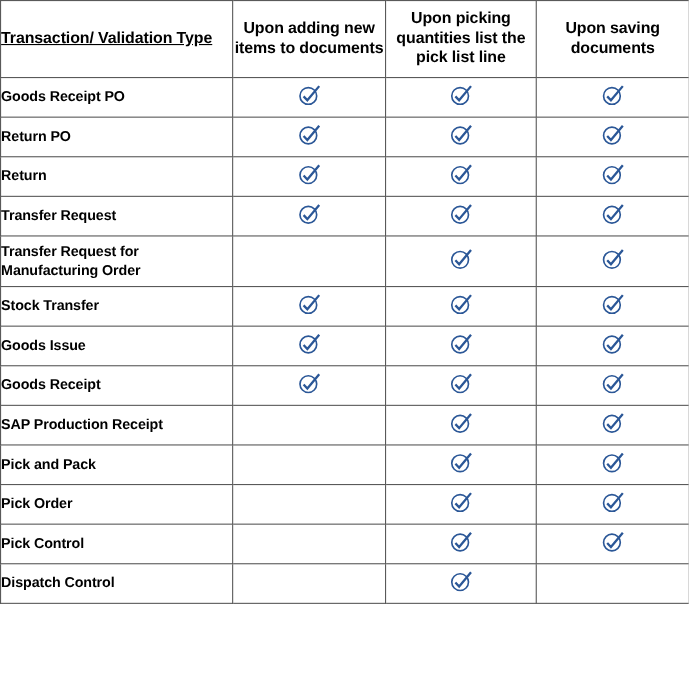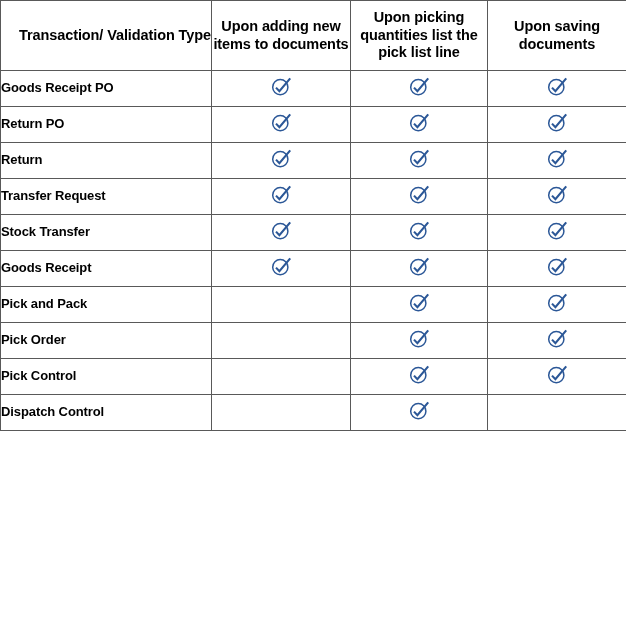--- a/index.html
+++ b/index.html
@@ -37,22 +37,23 @@
   
   thead th {
     height: 69px;
     background: #ffffff;
     font-weight: bold;
     font-size: 14.5px;
     line-height: 1.22;
     letter-spacing: -0.1px;
   }
   th.head-label {
-    text-align: right;
+    text-align: left;
     padding: 0 10px;
+    text-decoration: underline;
   }
   th.head-check {
     text-align: center;
     padding: 0 8px;
   }
 
   
   tbody tr { height: 36px; }
   tbody tr.tall { height: 46px; }
 
@@ -177,20 +178,36 @@
               <path d="M5.0 10.6 L8.4 14.2 L19.2 1.3" fill="none" stroke="#2B5797" stroke-width="2.1" stroke-linecap="butt" stroke-linejoin="miter"></path>
             </svg>
           </span></td>
         <td class="cell-check"><span class="check-wrap">
             <svg class="check-icon" width="21" height="19" viewBox="0 0 21 19">
               <circle cx="9.3" cy="10.2" r="7.6" fill="none" stroke="#2B5797" stroke-width="1.5"></circle>
               <path d="M5.0 10.6 L8.4 14.2 L19.2 1.3" fill="none" stroke="#2B5797" stroke-width="2.1" stroke-linecap="butt" stroke-linejoin="miter"></path>
             </svg>
           </span></td>
       </tr>
+      <tr class="tall">
+        <td class="row-label">Transfer Request for Manufacturing Order</td>
+        <td class="cell-check"><span class="check-wrap empty"></span></td>
+        <td class="cell-check"><span class="check-wrap">
+            <svg class="check-icon" width="21" height="19" viewBox="0 0 21 19">
+              <circle cx="9.3" cy="10.2" r="7.6" fill="none" stroke="#2B5797" stroke-width="1.5"></circle>
+              <path d="M5.0 10.6 L8.4 14.2 L19.2 1.3" fill="none" stroke="#2B5797" stroke-width="2.1" stroke-linecap="butt" stroke-linejoin="miter"></path>
+            </svg>
+          </span></td>
+        <td class="cell-check"><span class="check-wrap">
+            <svg class="check-icon" width="21" height="19" viewBox="0 0 21 19">
+              <circle cx="9.3" cy="10.2" r="7.6" fill="none" stroke="#2B5797" stroke-width="1.5"></circle>
+              <path d="M5.0 10.6 L8.4 14.2 L19.2 1.3" fill="none" stroke="#2B5797" stroke-width="2.1" stroke-linecap="butt" stroke-linejoin="miter"></path>
+            </svg>
+          </span></td>
+      </tr>
       <tr>
         <td class="row-label">Stock Transfer</td>
         <td class="cell-check"><span class="check-wrap">
             <svg class="check-icon" width="21" height="19" viewBox="0 0 21 19">
               <circle cx="9.3" cy="10.2" r="7.6" fill="none" stroke="#2B5797" stroke-width="1.5"></circle>
               <path d="M5.0 10.6 L8.4 14.2 L19.2 1.3" fill="none" stroke="#2B5797" stroke-width="2.1" stroke-linecap="butt" stroke-linejoin="miter"></path>
             </svg>
           </span></td>
         <td class="cell-check"><span class="check-wrap">
             <svg class="check-icon" width="21" height="19" viewBox="0 0 21 19">
@@ -199,27 +216,64 @@
             </svg>
           </span></td>
         <td class="cell-check"><span class="check-wrap">
             <svg class="check-icon" width="21" height="19" viewBox="0 0 21 19">
               <circle cx="9.3" cy="10.2" r="7.6" fill="none" stroke="#2B5797" stroke-width="1.5"></circle>
               <path d="M5.0 10.6 L8.4 14.2 L19.2 1.3" fill="none" stroke="#2B5797" stroke-width="2.1" stroke-linecap="butt" stroke-linejoin="miter"></path>
             </svg>
           </span></td>
       </tr>
       <tr>
+        <td class="row-label">Goods Issue</td>
+        <td class="cell-check"><span class="check-wrap">
+            <svg class="check-icon" width="21" height="19" viewBox="0 0 21 19">
+              <circle cx="9.3" cy="10.2" r="7.6" fill="none" stroke="#2B5797" stroke-width="1.5"></circle>
+              <path d="M5.0 10.6 L8.4 14.2 L19.2 1.3" fill="none" stroke="#2B5797" stroke-width="2.1" stroke-linecap="butt" stroke-linejoin="miter"></path>
+            </svg>
+          </span></td>
+        <td class="cell-check"><span class="check-wrap">
+            <svg class="check-icon" width="21" height="19" viewBox="0 0 21 19">
+              <circle cx="9.3" cy="10.2" r="7.6" fill="none" stroke="#2B5797" stroke-width="1.5"></circle>
+              <path d="M5.0 10.6 L8.4 14.2 L19.2 1.3" fill="none" stroke="#2B5797" stroke-width="2.1" stroke-linecap="butt" stroke-linejoin="miter"></path>
+            </svg>
+          </span></td>
+        <td class="cell-check"><span class="check-wrap">
+            <svg class="check-icon" width="21" height="19" viewBox="0 0 21 19">
+              <circle cx="9.3" cy="10.2" r="7.6" fill="none" stroke="#2B5797" stroke-width="1.5"></circle>
+              <path d="M5.0 10.6 L8.4 14.2 L19.2 1.3" fill="none" stroke="#2B5797" stroke-width="2.1" stroke-linecap="butt" stroke-linejoin="miter"></path>
+            </svg>
+          </span></td>
+      </tr>
+      <tr>
         <td class="row-label">Goods Receipt</td>
         <td class="cell-check"><span class="check-wrap">
             <svg class="check-icon" width="21" height="19" viewBox="0 0 21 19">
               <circle cx="9.3" cy="10.2" r="7.6" fill="none" stroke="#2B5797" stroke-width="1.5"></circle>
               <path d="M5.0 10.6 L8.4 14.2 L19.2 1.3" fill="none" stroke="#2B5797" stroke-width="2.1" stroke-linecap="butt" stroke-linejoin="miter"></path>
             </svg>
           </span></td>
+        <td class="cell-check"><span class="check-wrap">
+            <svg class="check-icon" width="21" height="19" viewBox="0 0 21 19">
+              <circle cx="9.3" cy="10.2" r="7.6" fill="none" stroke="#2B5797" stroke-width="1.5"></circle>
+              <path d="M5.0 10.6 L8.4 14.2 L19.2 1.3" fill="none" stroke="#2B5797" stroke-width="2.1" stroke-linecap="butt" stroke-linejoin="miter"></path>
+            </svg>
+          </span></td>
+        <td class="cell-check"><span class="check-wrap">
+            <svg class="check-icon" width="21" height="19" viewBox="0 0 21 19">
+              <circle cx="9.3" cy="10.2" r="7.6" fill="none" stroke="#2B5797" stroke-width="1.5"></circle>
+              <path d="M5.0 10.6 L8.4 14.2 L19.2 1.3" fill="none" stroke="#2B5797" stroke-width="2.1" stroke-linecap="butt" stroke-linejoin="miter"></path>
+            </svg>
+          </span></td>
+      </tr>
+      <tr>
+        <td class="row-label">SAP Production Receipt</td>
+        <td class="cell-check"><span class="check-wrap empty"></span></td>
         <td class="cell-check"><span class="check-wrap">
             <svg class="check-icon" width="21" height="19" viewBox="0 0 21 19">
               <circle cx="9.3" cy="10.2" r="7.6" fill="none" stroke="#2B5797" stroke-width="1.5"></circle>
               <path d="M5.0 10.6 L8.4 14.2 L19.2 1.3" fill="none" stroke="#2B5797" stroke-width="2.1" stroke-linecap="butt" stroke-linejoin="miter"></path>
             </svg>
           </span></td>
         <td class="cell-check"><span class="check-wrap">
             <svg class="check-icon" width="21" height="19" viewBox="0 0 21 19">
               <circle cx="9.3" cy="10.2" r="7.6" fill="none" stroke="#2B5797" stroke-width="1.5"></circle>
               <path d="M5.0 10.6 L8.4 14.2 L19.2 1.3" fill="none" stroke="#2B5797" stroke-width="2.1" stroke-linecap="butt" stroke-linejoin="miter"></path>

